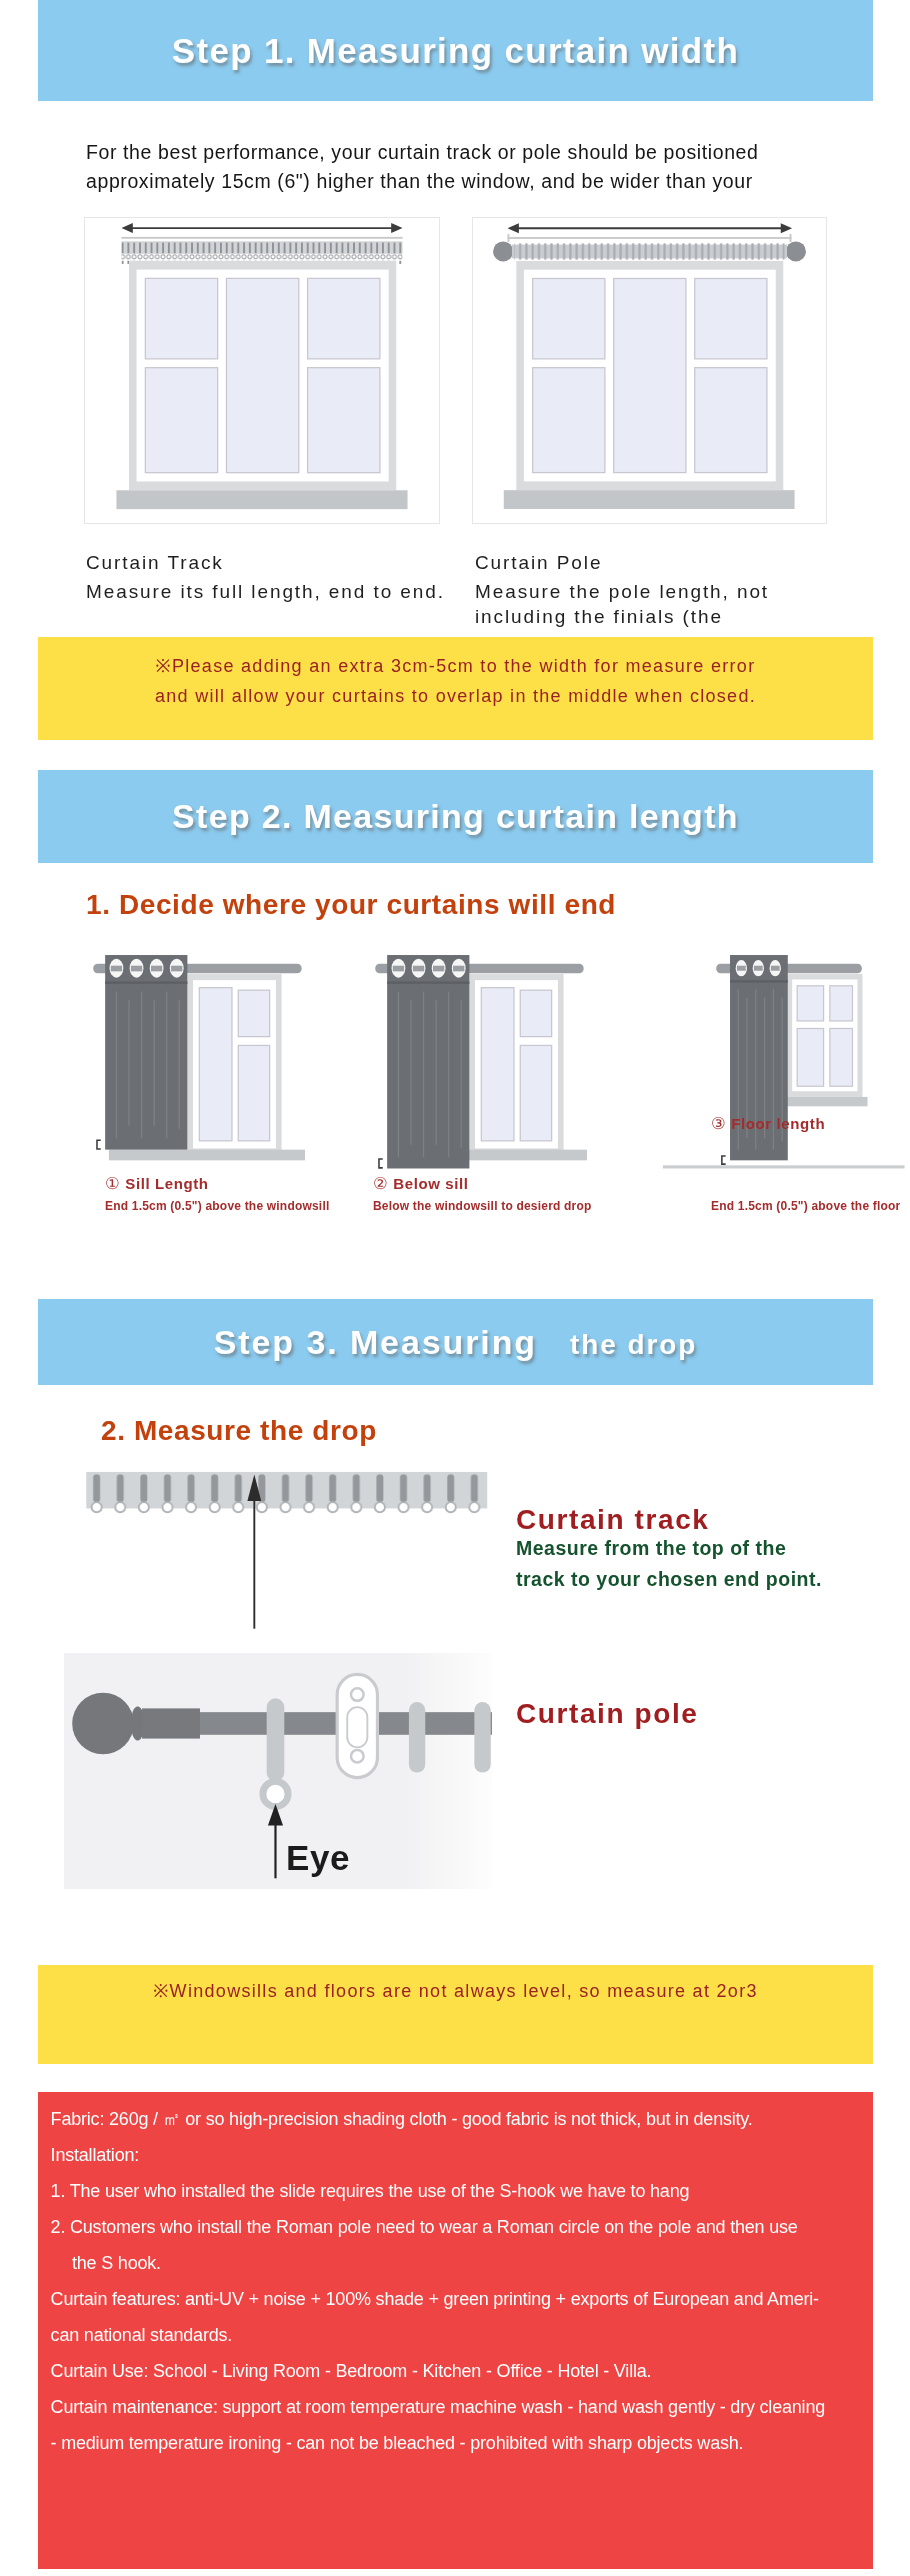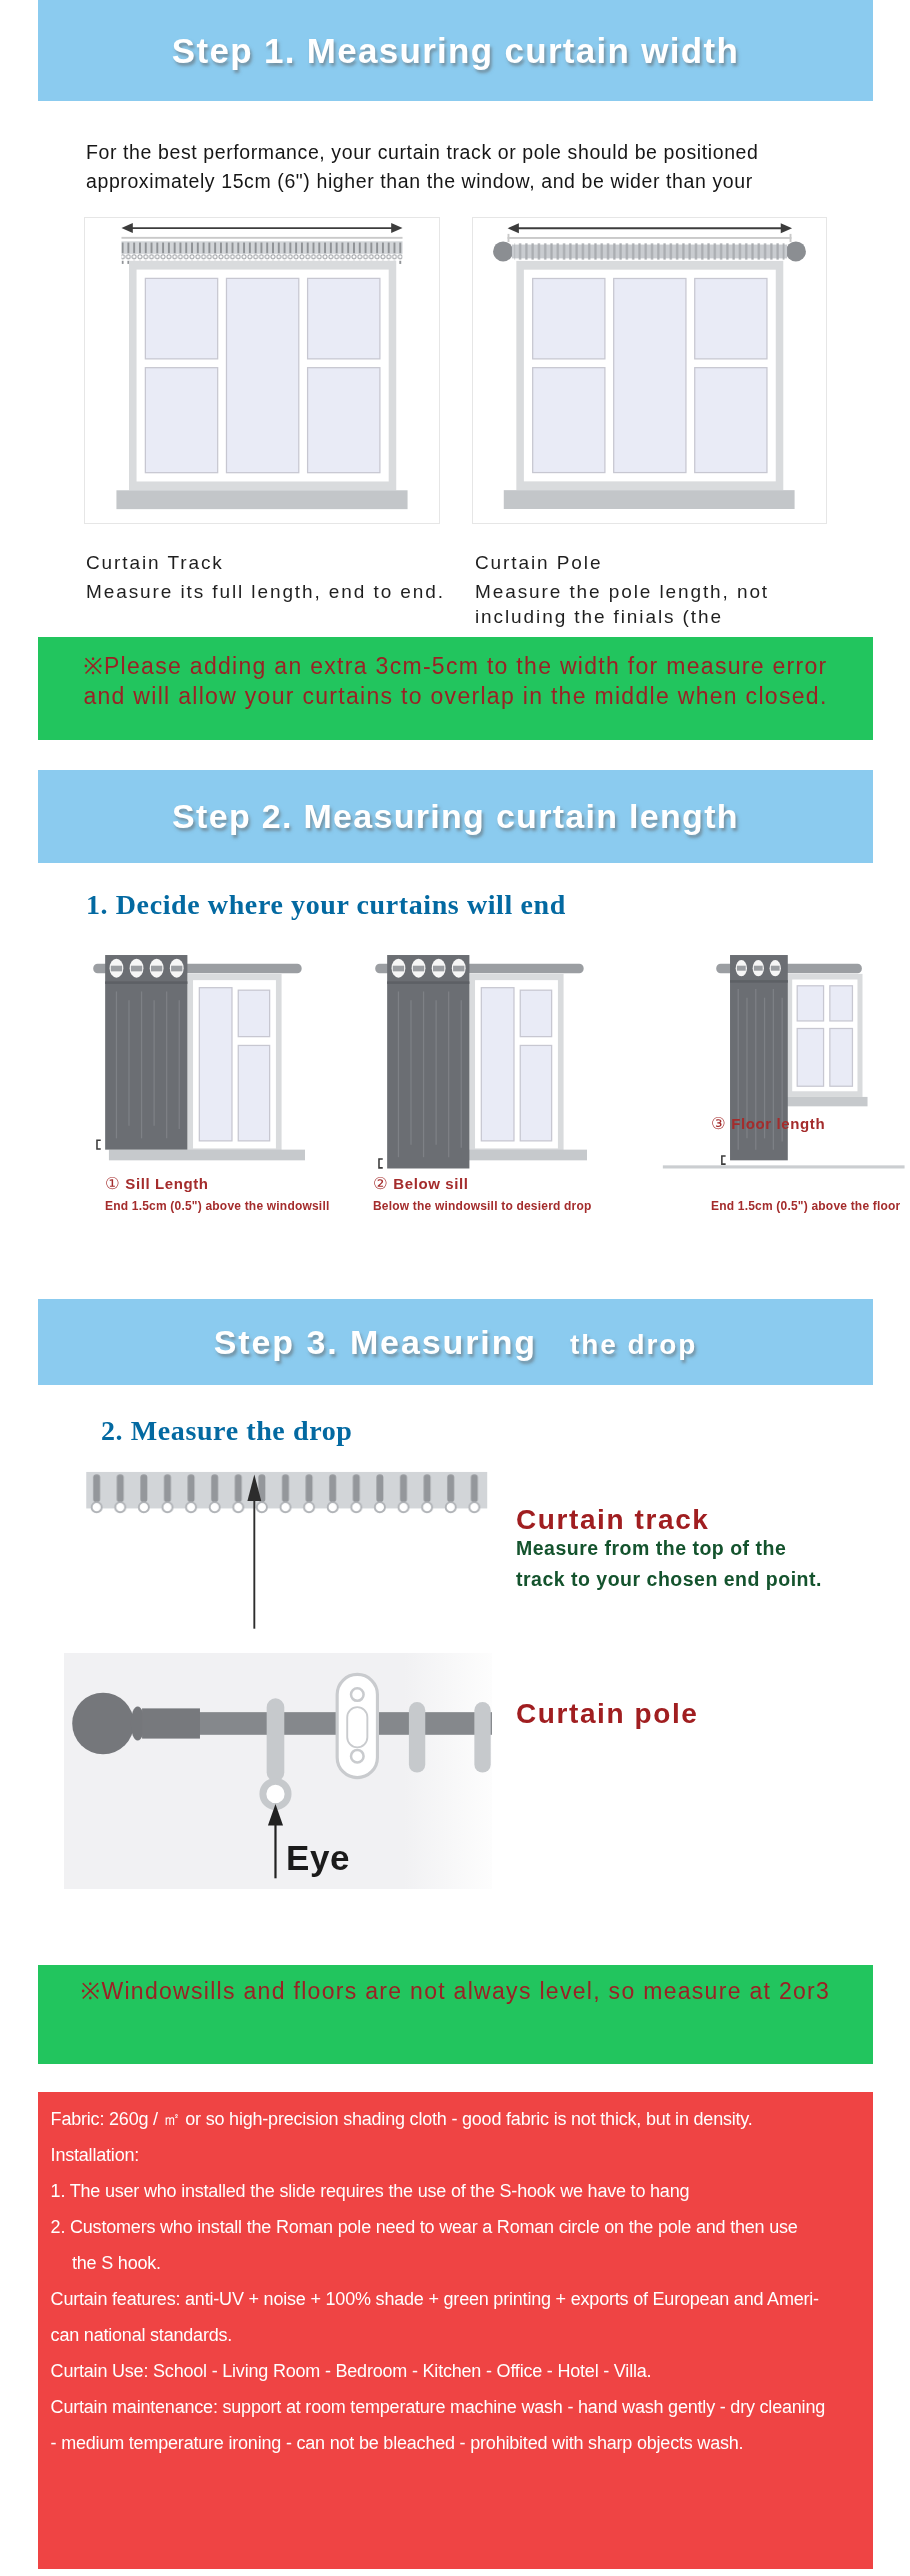--- a/index.html
+++ b/index.html
@@ -22,26 +22,26 @@
 
   
   .figbox{position:absolute;top:217px;height:305px;background:#fff;border:0.6px solid #e6e6e6;}
   #figbox-track{left:84px;width:354px;}
   #figbox-pole{left:472px;width:353px;}
 
   .cap-title{position:absolute;font-size:19px;letter-spacing:1.9px;color:#1f1f1f;white-space:nowrap;}
   .cap-body{position:absolute;font-size:19px;letter-spacing:1.9px;color:#1f1f1f;line-height:25px;white-space:nowrap;}
 
   
-  .note{position:absolute;left:38px;width:835px;background:#22c55e;color:#9B2125;
-        text-align:center;font-size:23px;letter-spacing:1.3px;line-height:30px;box-sizing:border-box;}
+  .note{position:absolute;left:38px;width:835px;background:#fde047;color:#9B2125;
+        text-align:center;font-size:18px;letter-spacing:1.3px;line-height:30px;box-sizing:border-box;}
   #note1{top:637px;height:103px;padding-top:14px;}
   #note2{top:1965px;height:99px;padding-top:11.3px;}
 
-  .h-black{position:absolute;font-weight:bold;color:#0369a1;white-space:nowrap;font-family:Liberation Serif, serif;}
+  .h-black{position:absolute;font-weight:bold;color:#c2410c;white-space:nowrap;}
   #s2-heading{left:86px;top:889px;font-size:28px;letter-spacing:0.6px;}
   #s3-heading{left:95px;top:1415px;font-size:28px;letter-spacing:0.6px;margin-left:6px;}
 
   
   .opt-title{position:absolute;font-size:15px;font-weight:bold;color:#A42C2C;letter-spacing:0.6px;white-space:nowrap;}
   .opt-title .marker{font-weight:normal;font-size:16.4px;margin-right:5px;}
   .opt-desc{position:absolute;font-size:12px;font-weight:bold;color:#A42C2C;letter-spacing:0.2px;white-space:nowrap;}
 
   
   .red-title{position:absolute;left:516px;font-size:28px;font-weight:bold;color:#A01E20;

